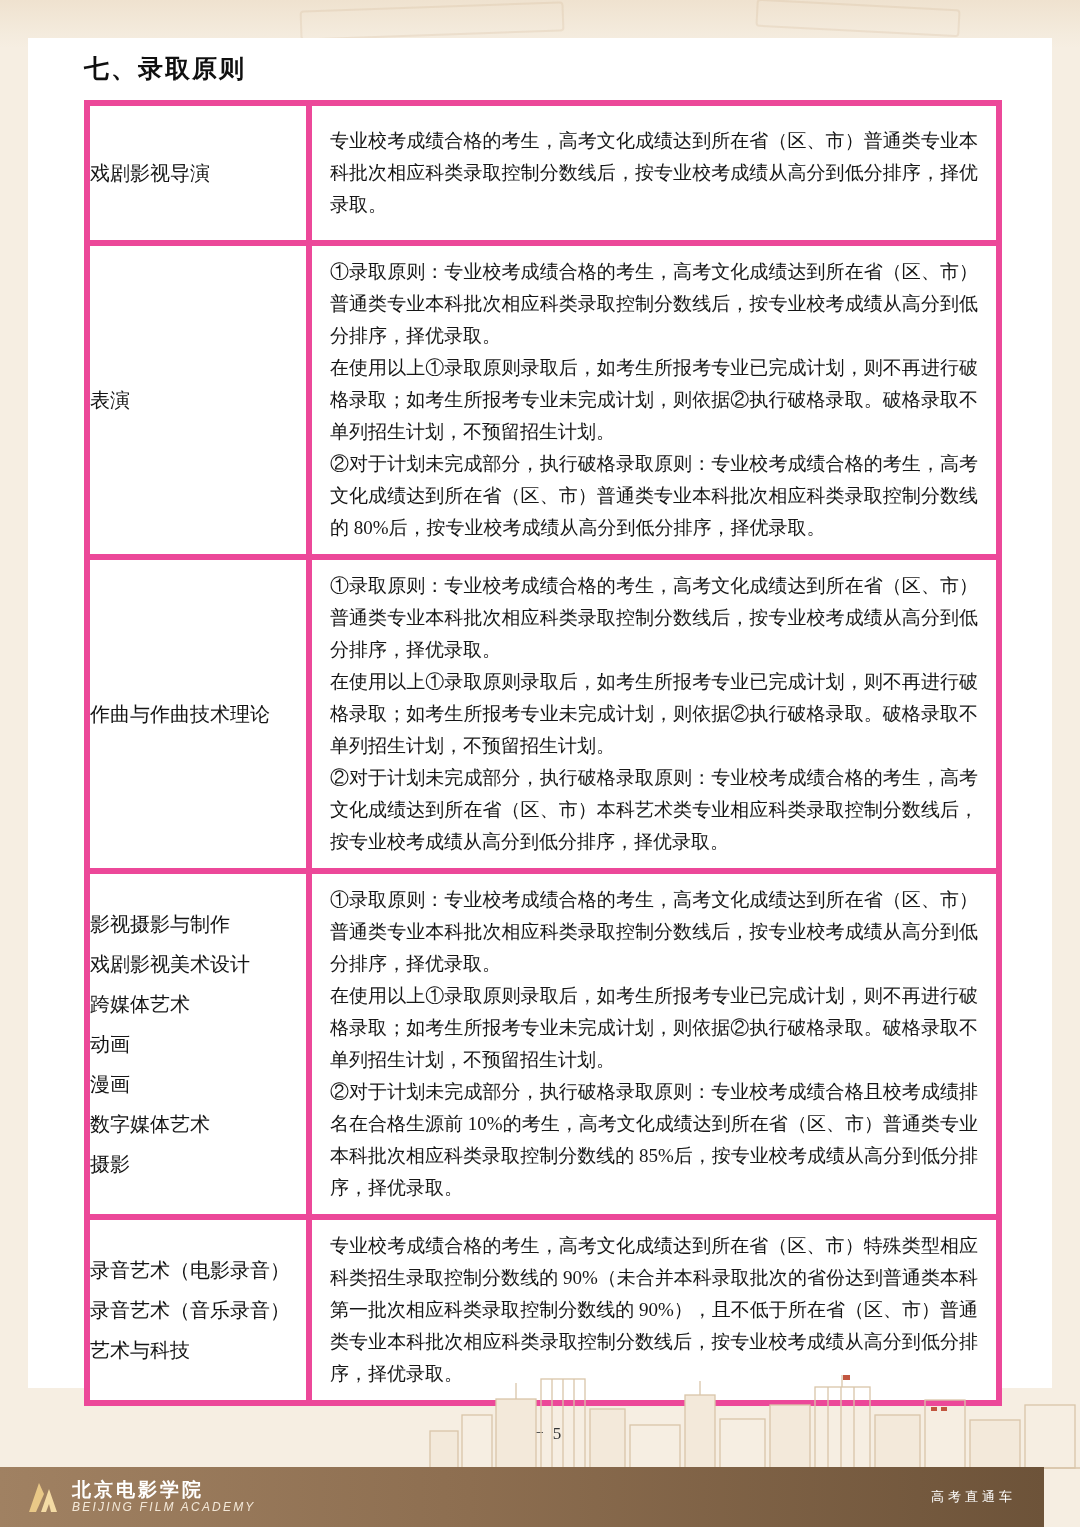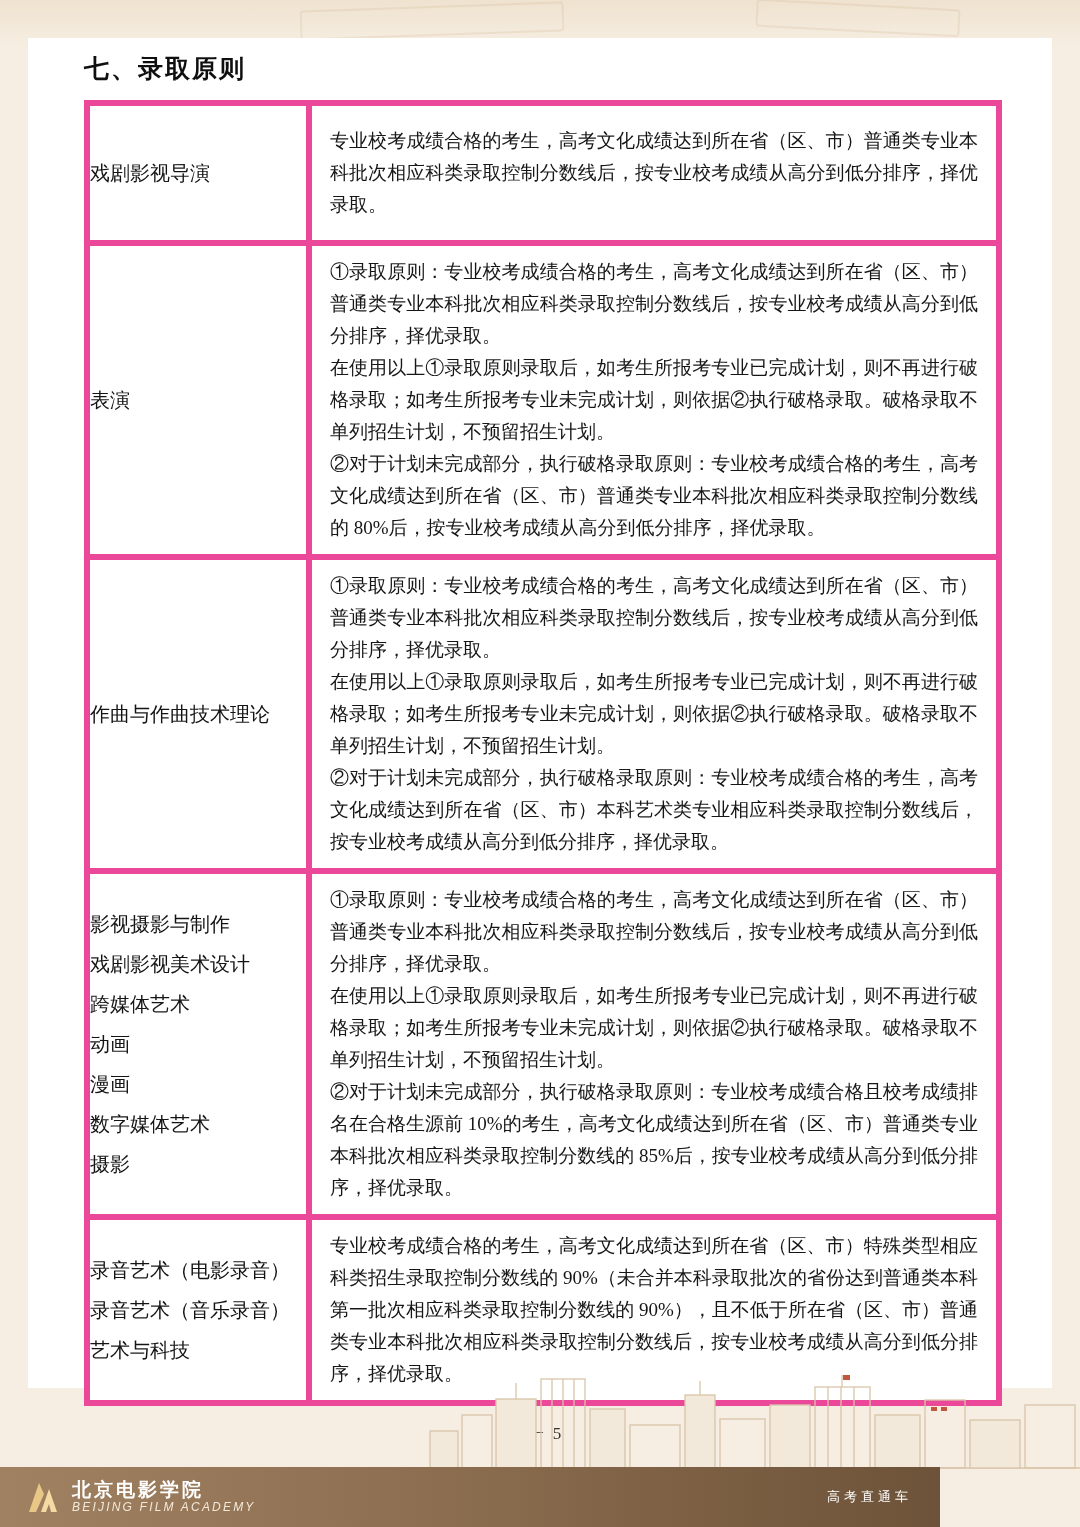--- a/index.html
+++ b/index.html
@@ -67,21 +67,21 @@
   }
   .pn-dash{
     display:inline-block;width:24px;border-top:1px solid #555;
     vertical-align:6px;margin-right:10px;
   }
   .pn-num{display:inline-block;}
   .skyline{
     position:absolute;left:0;bottom:58px;width:1080px;height:96px;
   }
   .footer-bar{
-    position:absolute;left:0;bottom:0;width:940px;height:60px;
+    position:absolute;left:0;bottom:0;width:1044px;height:60px;
     background:linear-gradient(90deg,#a08162 0%,#8d6e50 45%,#6d5339 100%);
     display:flex;align-items:center;justify-content:space-between;
     box-sizing:border-box;padding:0 28px;
   }
   .footer-logo{display:flex;align-items:center;gap:10px;}
   .logo-text{display:flex;flex-direction:column;line-height:1.15;}
   .logo-cn{
     font-size:19px;font-weight:bold;color:#ffffff;letter-spacing:3px;
     font-family:"Liberation Sans","DejaVu Sans",sans-serif;
   }

